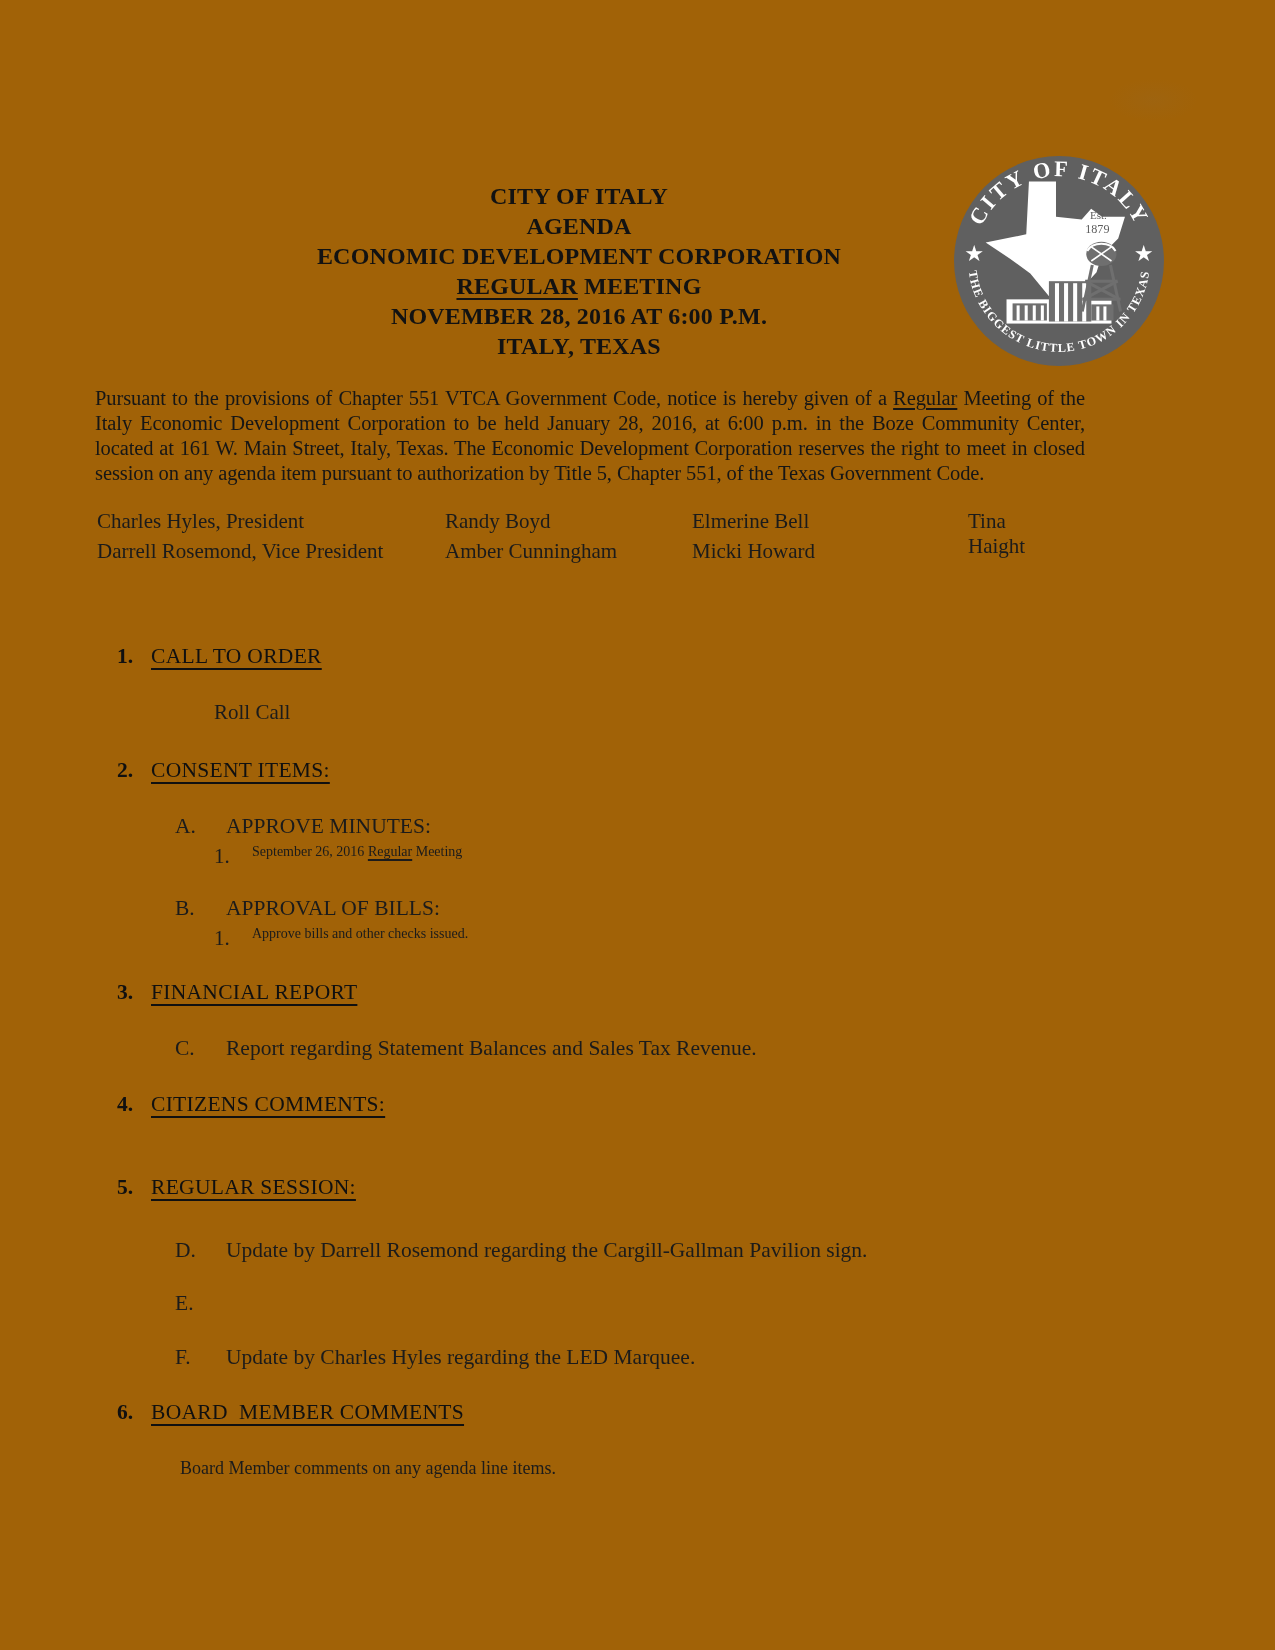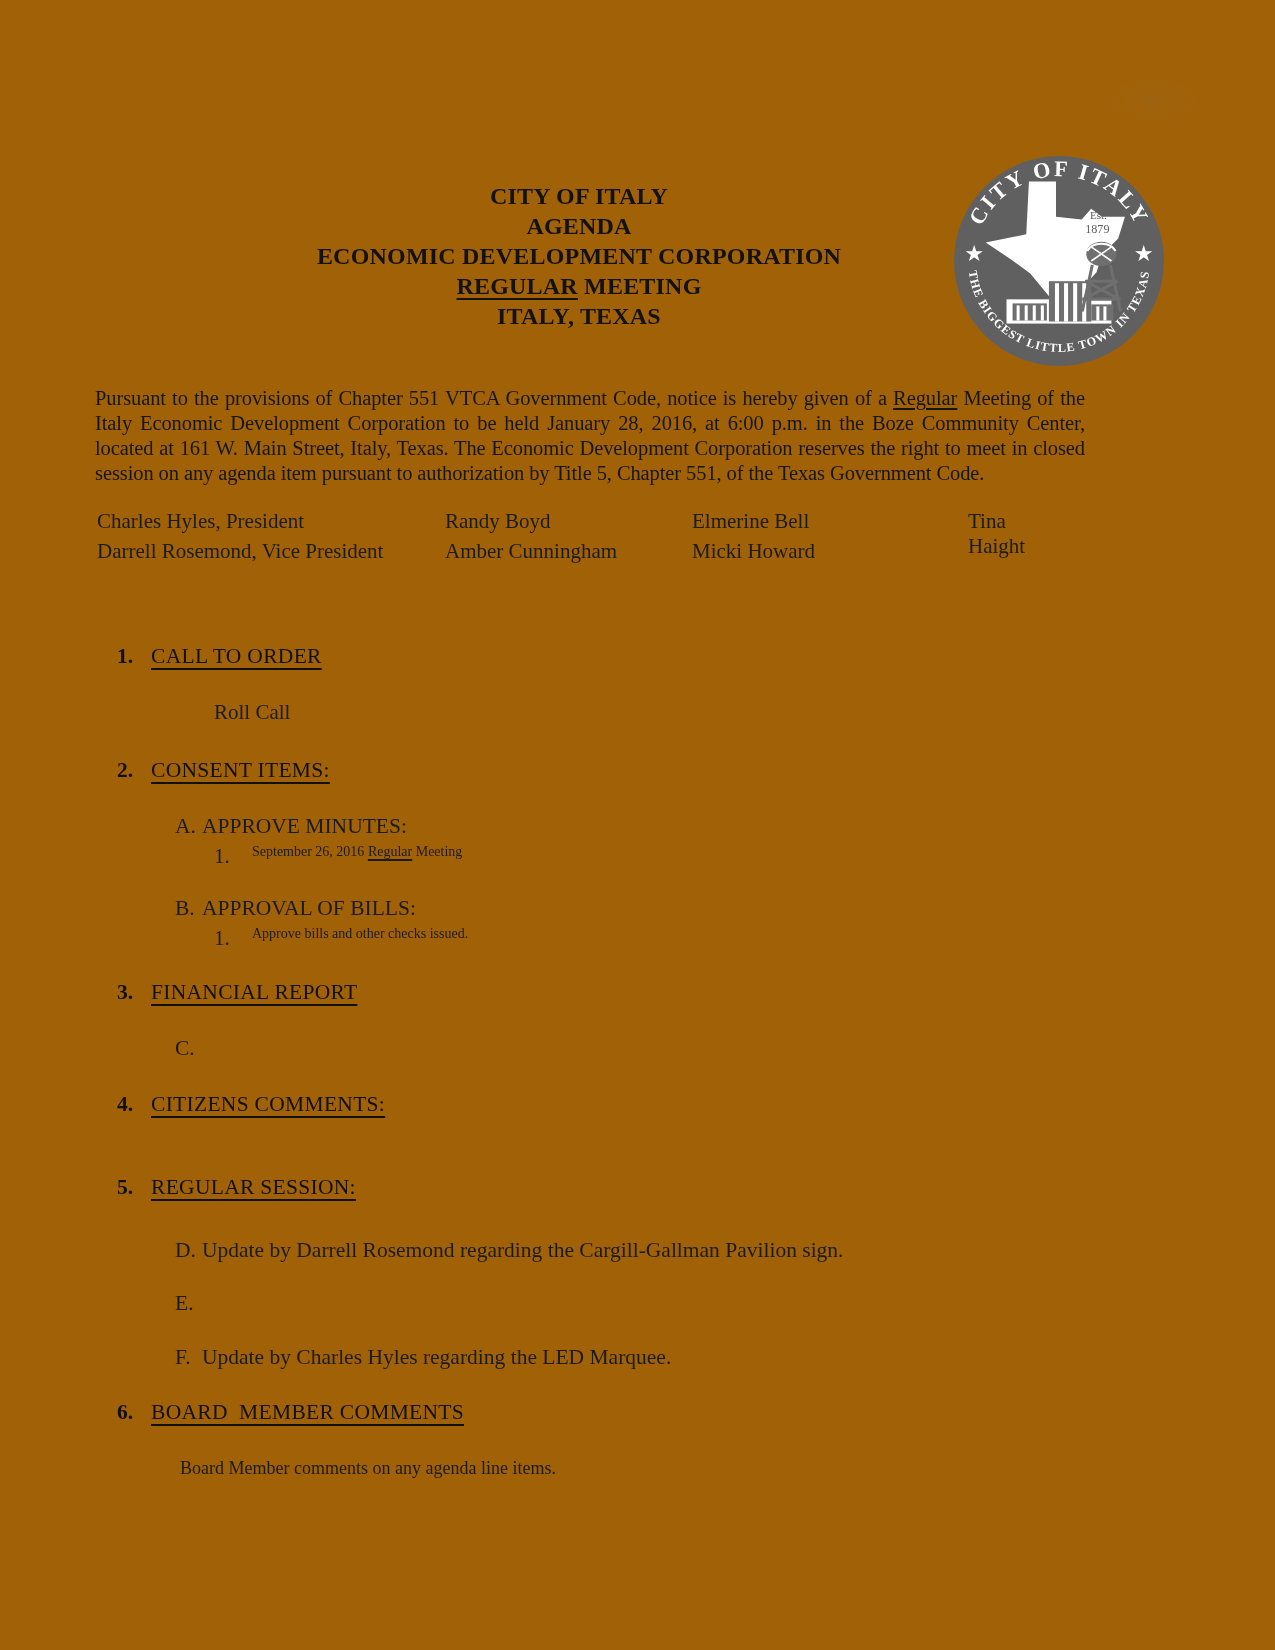--- a/index.html
+++ b/index.html
@@ -42,21 +42,21 @@
   
   .row { position:absolute; left:0; width:1057px; height:32px; font-size:21px; }
   .c  { position:absolute; white-space:pre-wrap; }
   .mc1 { left:97px; }  .mc2 { left:445px; }  .mc3 { left:692px;text-align:right; }  .mc4 { left:968px; }
 
   .n1 { position:absolute; left:117px; font-weight:bold; font-size:21.5px; color:#101010; }
   .t1 { position:absolute; left:151px; font-weight:normal; font-size:21.5px; color:#101010;
         letter-spacing:0.3px; white-space:pre-wrap;
         text-decoration:underline; text-decoration-thickness:2.4px; text-underline-offset:5px; }
   .n2 { position:absolute; left:175px; font-size:21.5px; }
-  .t2 { position:absolute; left:202px; font-size:21.5px; white-space:pre-wrap; }
+  .t2 { position:absolute; left:226px; font-size:21.5px; white-space:pre-wrap; }
   .n3 { position:absolute; left:214px; font-size:21px; }
   .t3 { position:absolute; left:252px; font-size:14px; white-space:pre-wrap; }
   .noteA { position:absolute; left:214px; font-size:21px; }
   .noteB { position:absolute; left:180px; font-size:18px; }
 
   
   .smudge {
     left:1108px; top:78px; width:90px; height:44px;
     background:radial-gradient(ellipse at center, rgba(120,120,120,0.07), rgba(120,120,120,0) 70%);
     border-radius:50%;
@@ -67,20 +67,21 @@
 
 <div class="page">
 
   <div class="abs smudge"></div>
 
   <div class="abs hdr">
     <div>CITY OF ITALY</div>
     <div>AGENDA</div>
     <div>ECONOMIC DEVELOPMENT CORPORATION</div>
     <div><span class="hu">REGULAR</span><span> MEETING</span></div>
+    <div>NOVEMBER 28, 2016 AT 6:00 P.M.</div>
     <div>ITALY, TEXAS</div>
   </div>
 
   <svg class="abs seal" viewBox="0 0 216 216">
     <defs>
       <path id="arcTop" d="M 24,108 A 84,84 0 0 1 192,108" fill="none"></path>
       <path id="arcBot" d="M 18,108 A 90,90 0 0 0 198,108" fill="none"></path>
     </defs>
     <circle cx="108" cy="108" r="104" fill="#606060"></circle>
 
@@ -177,20 +178,21 @@
     <span class="n3">1.</span>
     <span class="t3">Approve bills and other checks issued.</span>
   </div>
 
   <div class="row" style="top:980px">
     <span class="n1">3.</span>
     <span class="t1">FINANCIAL REPORT</span>
   </div>
   <div class="row" style="top:1036px">
     <span class="n2">C.</span>
+    <span class="t2">Report regarding Statement Balances and Sales Tax Revenue.</span>
   </div>
 
   <div class="row" style="top:1092px">
     <span class="n1">4.</span>
     <span class="t1">CITIZENS COMMENTS:</span>
   </div>
 
   <div class="row" style="top:1175px">
     <span class="n1">5.</span>
     <span class="t1">REGULAR SESSION:</span>

